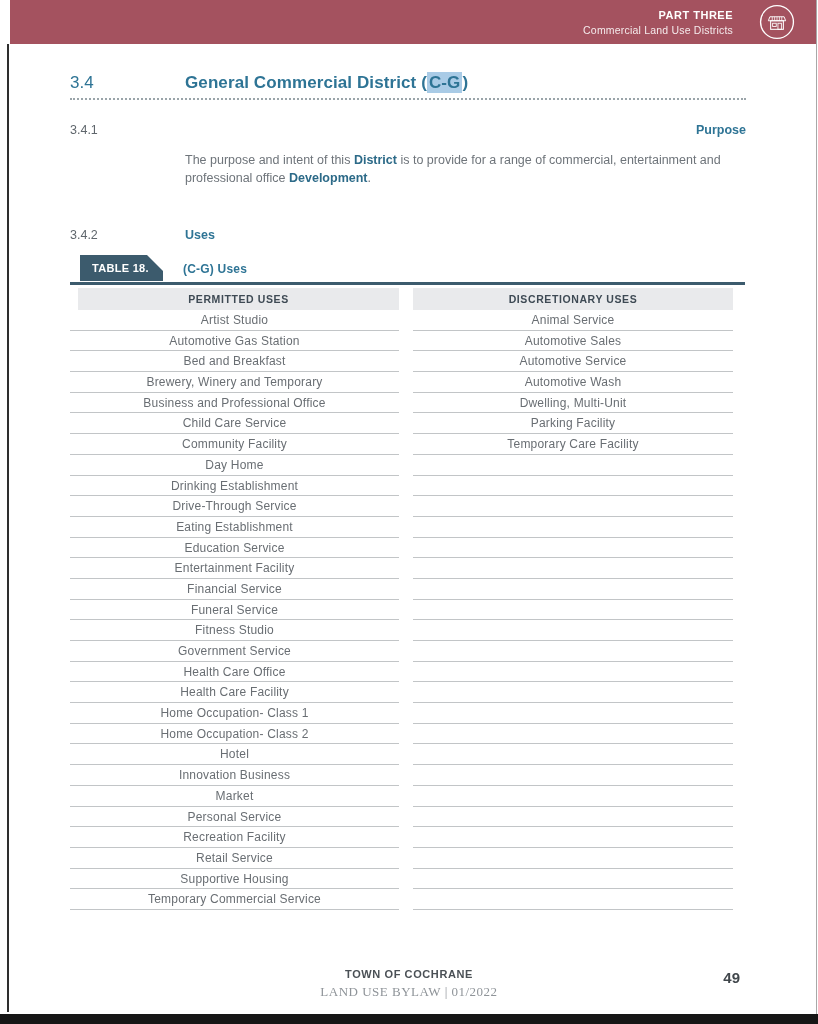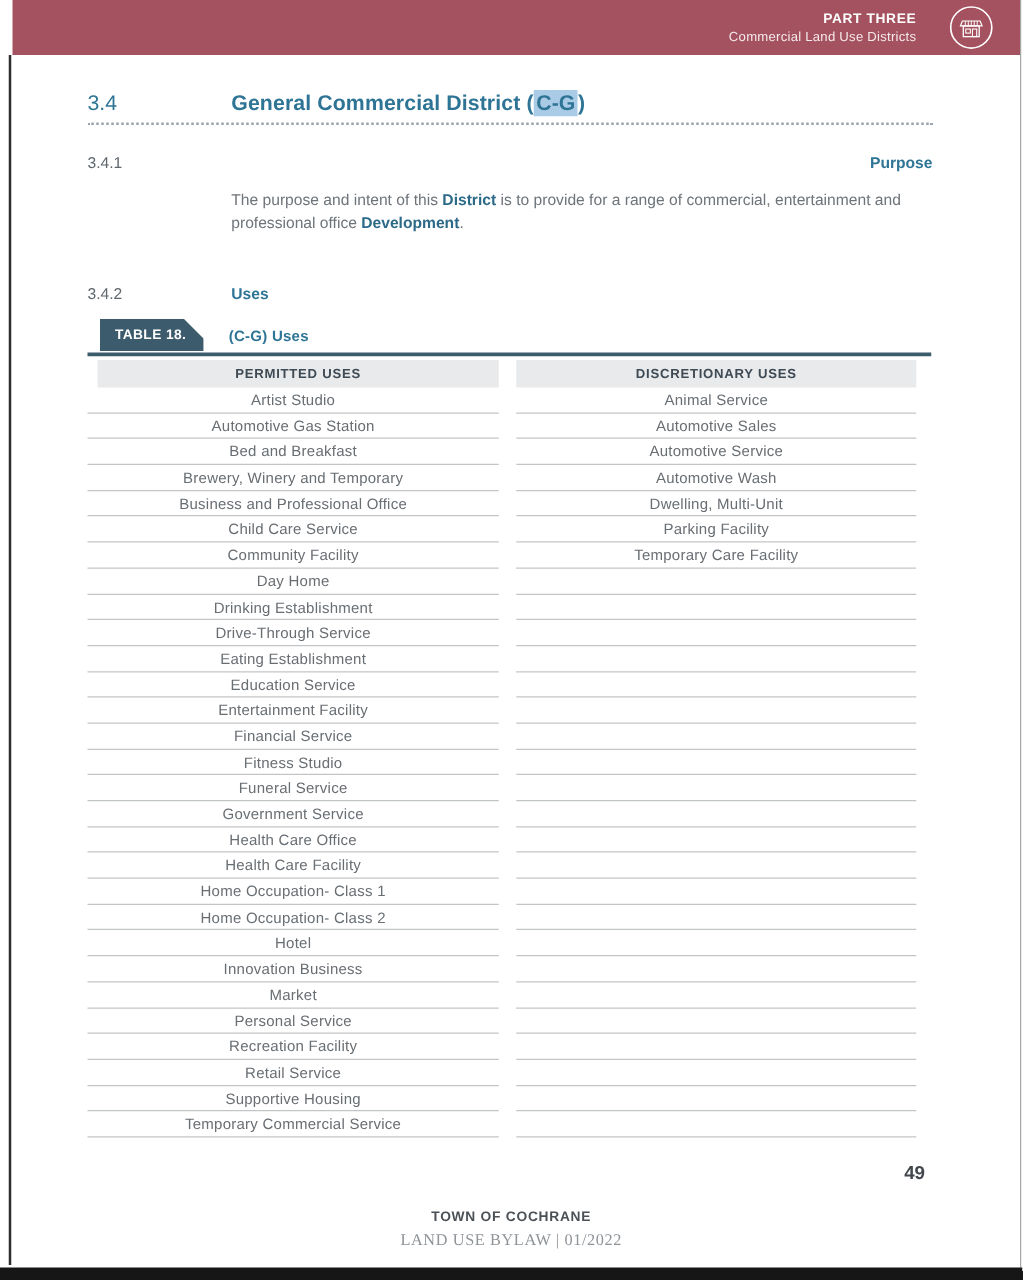--- a/index.html
+++ b/index.html
@@ -89,21 +89,21 @@
     text-align:center;font-size:12px;color:#696e73;
     line-height:20px;letter-spacing:.2px;
     white-space:nowrap;overflow:hidden;
   }
   .tgap{border:none;}
 
   
   .footer{position:absolute;left:0;top:968px;width:818px;text-align:center;}
   .footer-org{font-size:11px;font-weight:bold;letter-spacing:.6px;color:#4a5055;}
   .footer-doc{font-size:13px;letter-spacing:.5px;color:#8f9499;margin-top:4px;font-family:Liberation Serif, serif;}
-  .page-num{position:absolute;top:930px;right:78px;font-size:15px;font-weight:bold;color:#41474c;}
+  .page-num{position:absolute;top:969px;right:78px;font-size:15px;font-weight:bold;color:#41474c;}
 </style>
 </head>
 <body>
 
 <div class="edge-left"></div>
 <div class="edge-right"></div>
 <div class="edge-bottom"></div>
 
 <header class="topbar">
   <div class="topbar-text">
@@ -214,26 +214,26 @@
           <div class="tcell left">Entertainment Facility</div>
           <div class="tgap"></div>
           <div class="tcell"></div>
         </div>
         <div class="trow">
           <div class="tcell left">Financial Service</div>
           <div class="tgap"></div>
           <div class="tcell"></div>
         </div>
         <div class="trow">
+          <div class="tcell left">Funeral Service</div>
+          <div class="tgap"></div>
+          <div class="tcell"></div>
+        </div>
+        <div class="trow">
           <div class="tcell left">Fitness Studio</div>
-          <div class="tgap"></div>
-          <div class="tcell"></div>
-        </div>
-        <div class="trow">
-          <div class="tcell left">Funeral Service</div>
           <div class="tgap"></div>
           <div class="tcell"></div>
         </div>
         <div class="trow">
           <div class="tcell left">Government Service</div>
           <div class="tgap"></div>
           <div class="tcell"></div>
         </div>
         <div class="trow">
           <div class="tcell left">Health Care Office</div>

